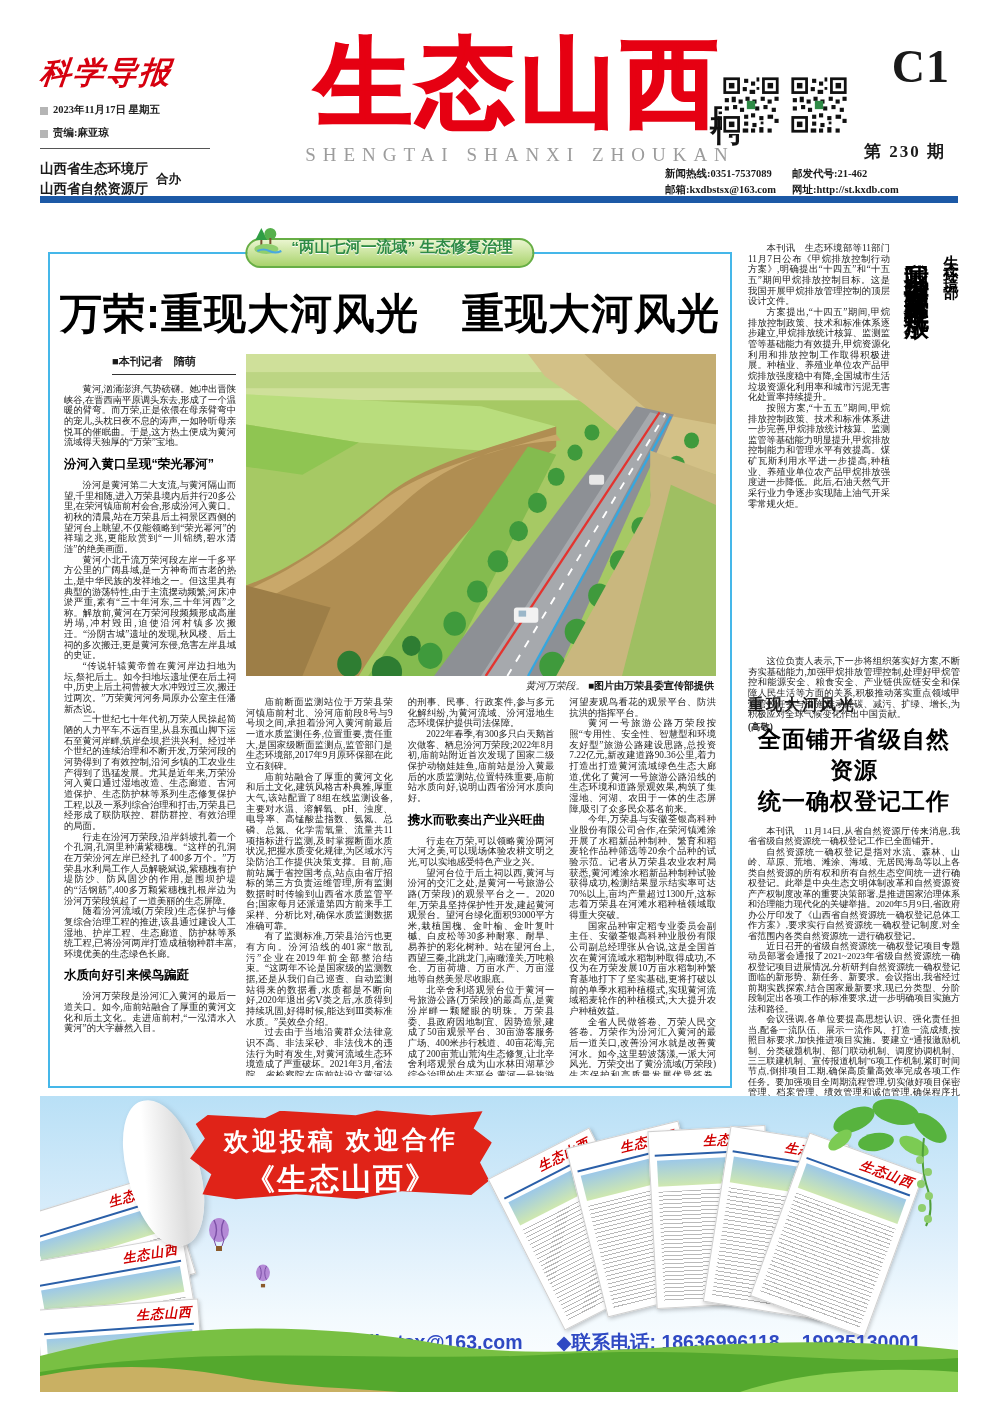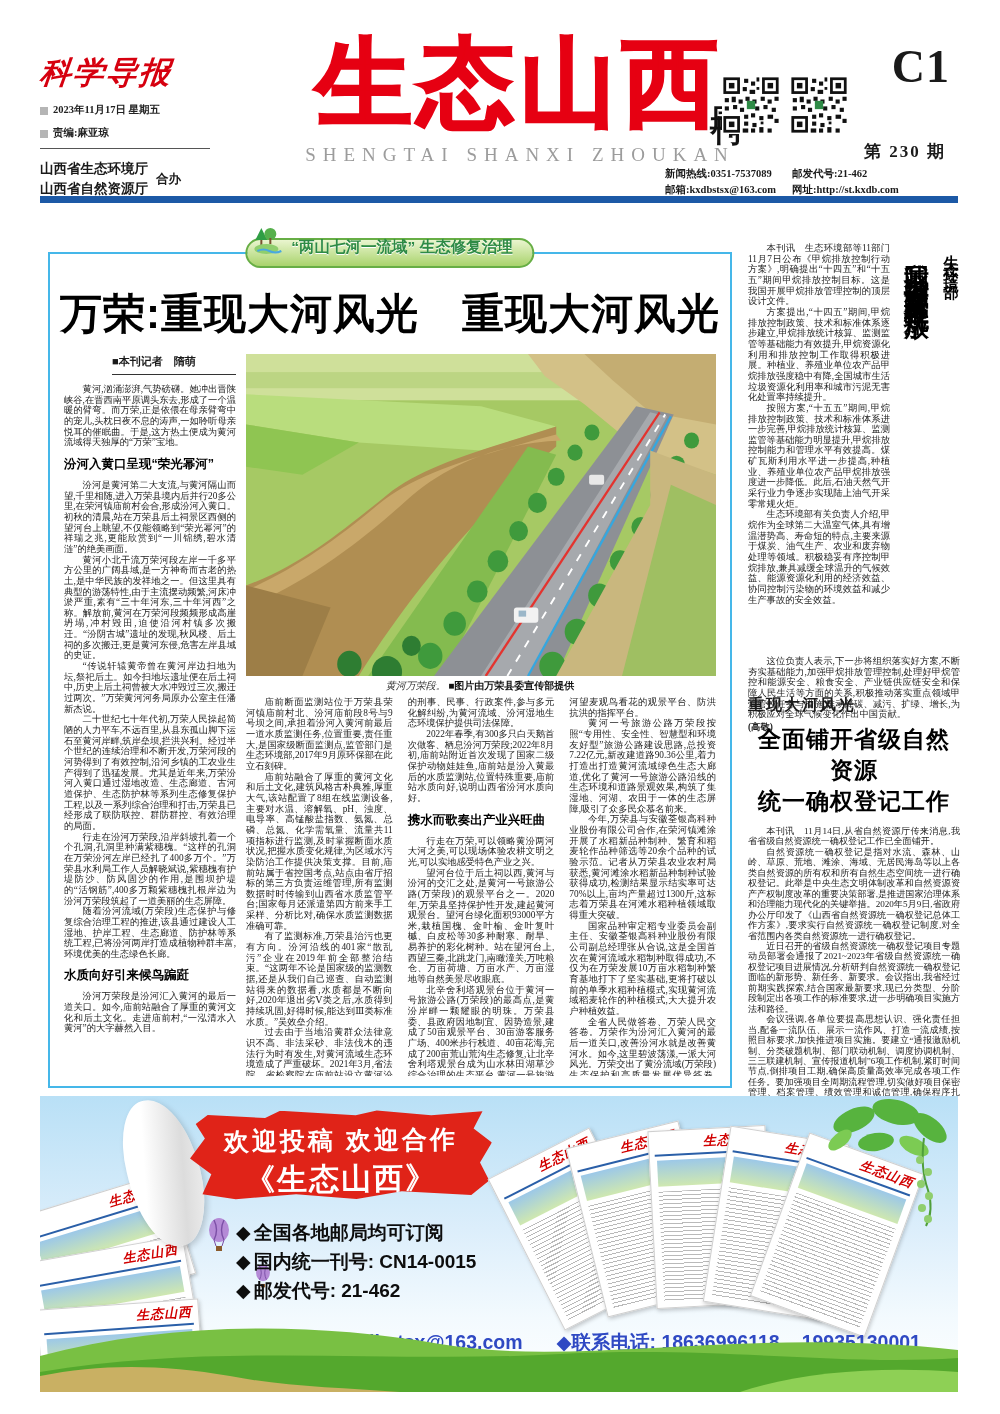--- a/index.html
+++ b/index.html
@@ -50,21 +50,21 @@
   .badge svg{margin-right:4px;margin-top:-12px;}
   .main-headline{text-align:center;font-size:42px;font-weight:900;letter-spacing:1px;
     margin:32px 8px 0 8px;color:#000;white-space:nowrap;}
   .box-content{position:absolute;left:14px;right:14px;top:100px;bottom:10px;
     display:flex;gap:10px;overflow:hidden;}
   .col-left{width:172px;flex:none;}
   .byline{font-size:11px;font-weight:bold;border-bottom:1px solid #333;
     padding-bottom:5px;margin-bottom:9px;margin-left:48px;}
   .col-right{flex:1;display:flex;flex-direction:column;min-width:0;}
   .photo{height:322px;width:100%;display:block;}
-  .caption{font-size:10px;text-align:center;padding:3px 2px 1px 0;white-space:nowrap;}
+  .caption{font-size:10px;text-align:right;padding:3px 2px 1px 0;white-space:nowrap;}
   .caption .cap-italic{font-style:italic;color:#333;}
   .caption .cap-credit{font-weight:bold;color:#111;}
   .mid-cols{flex:1;display:flex;gap:15px;margin-top:3px;overflow:hidden;}
   .mcol{flex:1;min-width:0;}
 
   .para{font-size:9.3px;line-height:10.65px;text-align:justify;text-indent:2em;
     margin:0;color:#222;}
   .para.no-indent{text-indent:0;}
   .subhead{font-size:12.5px;font-weight:bold;margin:8px 0 7px 0;color:#000;
     font-family:"Liberation Sans","DejaVu Sans",sans-serif;}
@@ -338,21 +338,20 @@
   </div>
 </div>
 
 <div class="right-rail">
   <div class="article1">
     <div class="a1-top">
       <div class="a1-body">
           <p class="para">本刊讯　生态环境部等11部门11月7日公布《甲烷排放控制行动方案》,明确提出“十四五”和“十五五”期间甲烷排放控制目标。这是我国开展甲烷排放管理控制的顶层设计文件。</p>
           <p class="para">方案提出,“十四五”期间,甲烷排放控制政策、技术和标准体系逐步建立,甲烷排放统计核算、监测监管等基础能力有效提升,甲烷资源化利用和排放控制工作取得积极进展。种植业、养殖业单位农产品甲烷排放强度稳中有降,全国城市生活垃圾资源化利用率和城市污泥无害化处置率持续提升。</p>
           <p class="para">按照方案,“十五五”期间,甲烷排放控制政策、技术和标准体系进一步完善,甲烷排放统计核算、监测监管等基础能力明显提升,甲烷排放控制能力和管理水平有效提高。煤矿瓦斯利用水平进一步提高,种植业、养殖业单位农产品甲烷排放强度进一步降低。此后,石油天然气开采行业力争逐步实现陆上油气开采零常规火炬。</p>
-          <p class="para">生态环境部有关负责人介绍,甲烷作为全球第二大温室气体,具有增温潜势高、寿命短的特点,主要来源于煤炭、油气生产、农业和废弃物处理等领域。积极稳妥有序控制甲烷排放,兼具减缓全球温升的气候效益、能源资源化利用的经济效益、协同控制污染物的环境效益和减少生产事故的安全效益。</p>
         </div>
       <div class="a1-headline sans">我国出台行动方案管控甲烷排放</div>
       <div class="a1-kicker sans">生态环境部</div>
     </div>
     <div class="a1-wide">
         <p class="para">这位负责人表示,下一步将组织落实好方案,不断夯实基础能力,加强甲烷排放管理控制,处理好甲烷管控和能源安全、粮食安全、产业链供应链安全和保障人民生活等方面的关系,积极推动落实重点领域甲烷管控任务与措施,推动降碳、减污、扩绿、增长,为积极应对全球气候变化作出中国贡献。</p>
       </div>
     <div class="rail-byline">(高敬)</div>
   </div>
 
@@ -459,25 +458,20 @@
     <rect x="10" y="28" width="6" height="5" fill="#8a5a2b"></rect>
     <line x1="8" y1="22" x2="10" y2="28" stroke="#7b4fa6" stroke-width="1"></line>
     <line x1="18" y1="22" x2="16" y2="28" stroke="#7b4fa6" stroke-width="1"></line>
   </svg>
   <svg class="balloon" style="left:214px;top:168px;" width="18" height="26" viewBox="0 0 26 36">
     <ellipse cx="13" cy="12" rx="10" ry="12" fill="#b48ad6"></ellipse>
     <path d="M8 2 q5 10 0 20 M18 2 q-5 10 0 20" stroke="#7b4fa6" stroke-width="1.4" fill="none"></path>
     <rect x="10" y="28" width="6" height="5" fill="#8a5a2b"></rect>
   </svg>
 
-  <div class="bullets sans">
-      <div class="bullet-row"><span class="diamond">◆</span><span>全国各地邮局均可订阅</span></div>
-      <div class="bullet-row"><span class="diamond">◆</span><span>国内统一刊号: CN14-0015</span></div>
-      <div class="bullet-row"><span class="diamond">◆</span><span>邮发代号: 21-462</span></div>
-    </div>
 
   <div class="contact-line sans">
     <span class="diamond">◆</span><span>投稿邮箱: kxdbstsx@163.com</span><span class="gap"></span><span class="diamond">◆</span><span>联系电话: 18636996118</span><span class="phone-gap"></span><span>19935130001</span>
   </div>
 
   <svg class="grass" viewBox="0 0 918 86" preserveAspectRatio="none">
     <path d="M0,50 C120,18 260,14 400,38 C540,62 700,20 918,44 L918,86 L0,86 Z" fill="#79c043"></path>
     <path d="M0,66 C180,36 350,58 520,48 C680,40 800,60 918,52 L918,86 L0,86 Z" fill="#54a82d"></path>
     <path d="M0,70 C60,58 120,58 190,70 C240,80 300,82 360,86 L0,86 Z" fill="#c9b063"></path>
     <path d="M700,86 C760,66 840,60 918,66 L918,86 Z" fill="#8ed055"></path>

